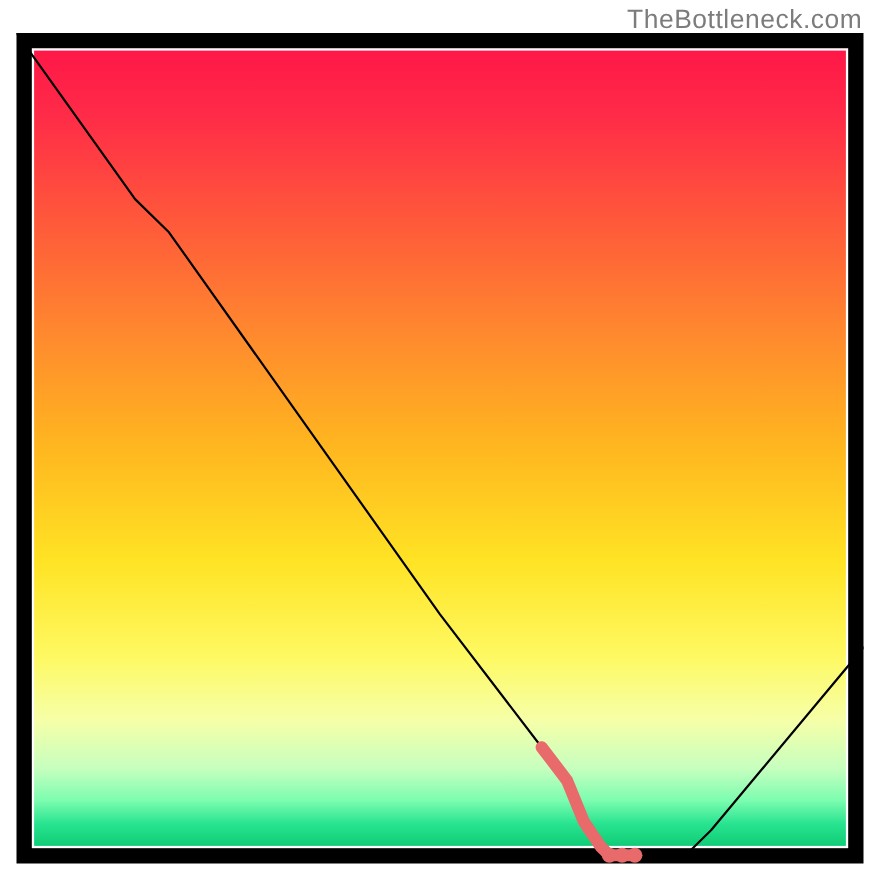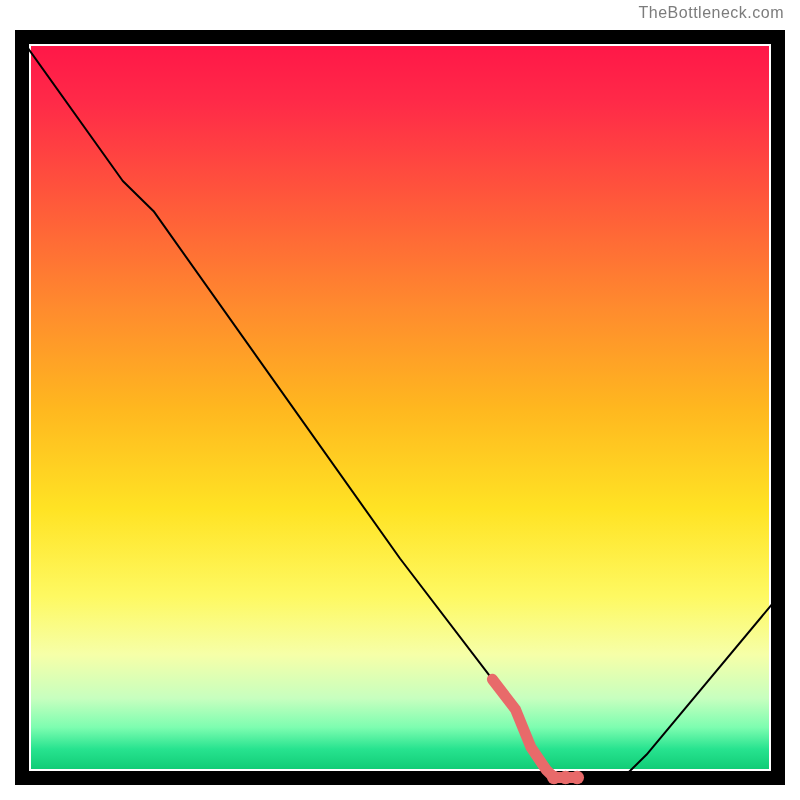--- a/index.html
+++ b/index.html
@@ -16,21 +16,21 @@
     position: relative;
     width: 800px;
     height: 800px;
   }
 
   .watermark {
     position: absolute;
     top: 4px;
     right: 16px;
     color: #7c7c7c;
-    font-size: 16px;
+    font-size: 24px;
     font-weight: 400;
     letter-spacing: 0.5px;
     white-space: nowrap;
   }
 
   
   .plot-area {
     position: absolute;
     left: 15px;
     top: 30px;

